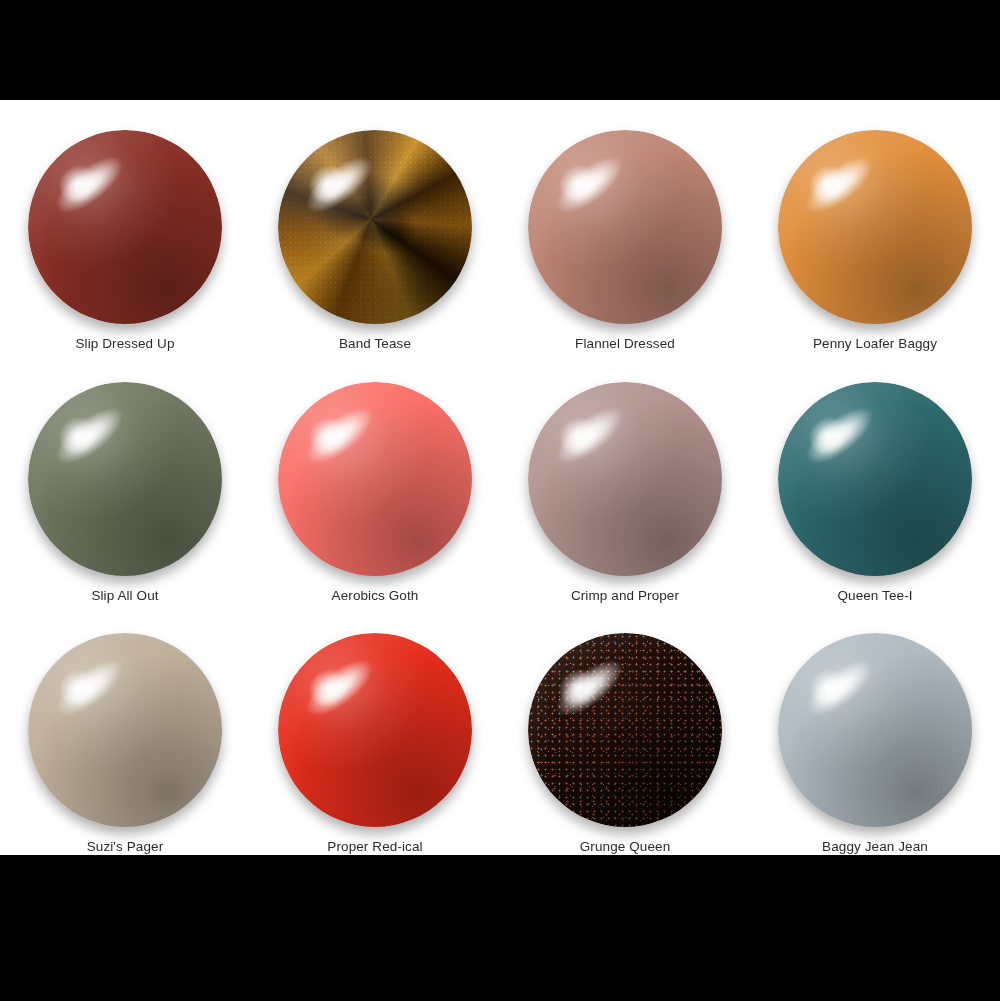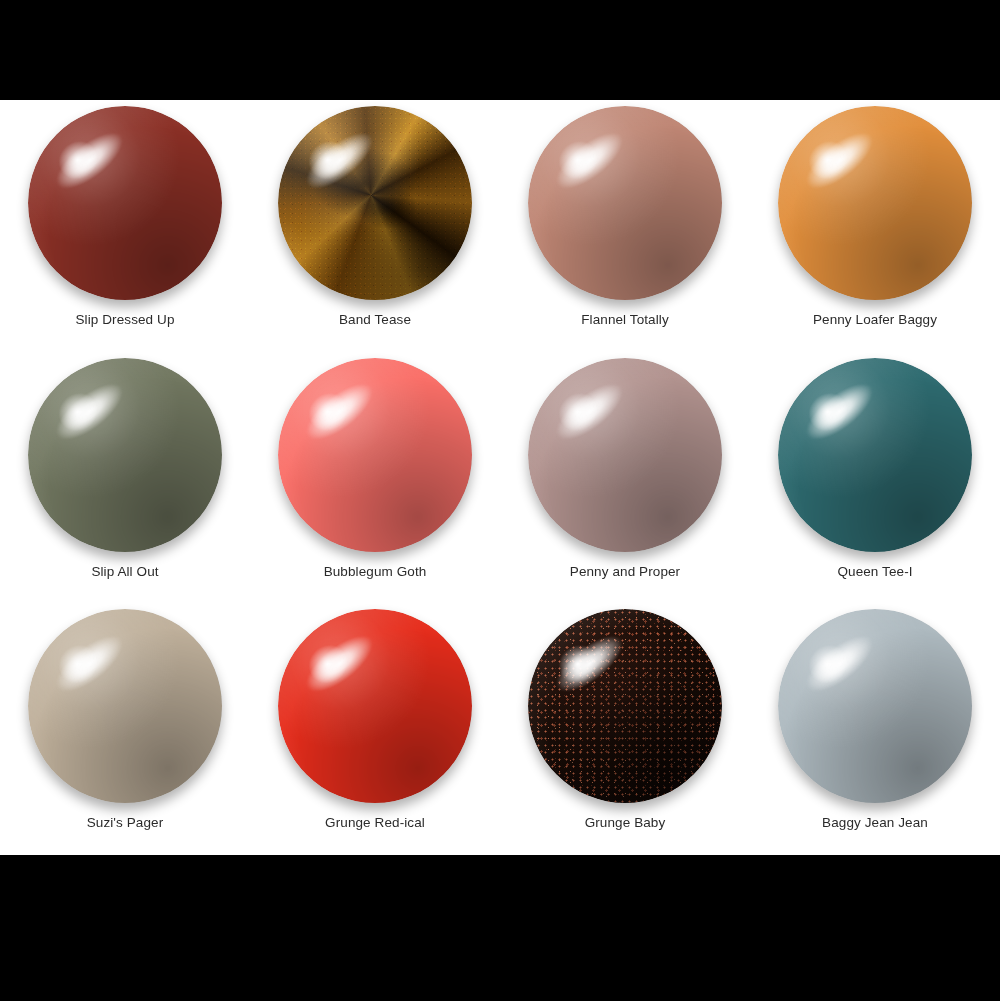--- a/index.html
+++ b/index.html
@@ -52,21 +52,21 @@
     grid-template-columns: repeat(4, 1fr);
     grid-template-rows: repeat(3, 1fr);
   }
 
   .swatch-cell {
     position: relative;
     display: flex;
     flex-direction: column;
     align-items: center;
     justify-content: flex-start;
-    padding-top: 6px;
+    padding-top: 30px;
     box-sizing: border-box;
   }
 
   
   .dome-wrap {
     position: relative;
     width: 194px;
     height: 194px;
   }
   .dome {
@@ -242,21 +242,21 @@
         <div class="swatch-cell">
           <div class="dome-wrap">
             <div class="dome finish-creme">
               <div class="base" style="background: rgb(191, 134, 116);"></div>
               <div class="shade"></div>
               <div class="rim"></div>
               <div class="gloss"></div>
               <div class="gloss2"></div>
             </div>
           </div>
-          <div class="swatch-label">Flannel Totally</div>
+          <div class="swatch-label">Flannel Dressed</div>
         </div>
         <div class="swatch-cell">
           <div class="dome-wrap">
             <div class="dome finish-creme">
               <div class="base" style="background: rgb(226, 143, 60);"></div>
               <div class="shade"></div>
               <div class="rim"></div>
               <div class="gloss"></div>
               <div class="gloss2"></div>
             </div>
@@ -278,33 +278,33 @@
         <div class="swatch-cell">
           <div class="dome-wrap">
             <div class="dome finish-creme">
               <div class="base" style="background: rgb(250, 111, 104);"></div>
               <div class="shade"></div>
               <div class="rim"></div>
               <div class="gloss"></div>
               <div class="gloss2"></div>
             </div>
           </div>
-          <div class="swatch-label">Bubblegum Goth</div>
+          <div class="swatch-label">Aerobics Goth</div>
         </div>
         <div class="swatch-cell">
           <div class="dome-wrap">
             <div class="dome finish-creme">
               <div class="base" style="background: rgb(178, 147, 143);"></div>
               <div class="shade"></div>
               <div class="rim"></div>
               <div class="gloss"></div>
               <div class="gloss2"></div>
             </div>
           </div>
-          <div class="swatch-label">Penny and Proper</div>
+          <div class="swatch-label">Crimp and Proper</div>
         </div>
         <div class="swatch-cell">
           <div class="dome-wrap">
             <div class="dome finish-creme">
               <div class="base" style="background: rgb(46, 107, 112);"></div>
               <div class="shade"></div>
               <div class="rim"></div>
               <div class="gloss"></div>
               <div class="gloss2"></div>
             </div>
@@ -326,34 +326,34 @@
         <div class="swatch-cell">
           <div class="dome-wrap">
             <div class="dome finish-creme">
               <div class="base" style="background: rgb(230, 45, 28);"></div>
               <div class="shade"></div>
               <div class="rim"></div>
               <div class="gloss"></div>
               <div class="gloss2"></div>
             </div>
           </div>
-          <div class="swatch-label">Grunge Red-ical</div>
+          <div class="swatch-label">Proper Red-ical</div>
         </div>
         <div class="swatch-cell">
           <div class="dome-wrap">
             <div class="dome finish-glitter">
               <div class="base"></div>
               <div class="grain"></div>
               <div class="shade"></div>
               <div class="rim"></div>
               <div class="gloss"></div>
               <div class="gloss2"></div>
             </div>
           </div>
-          <div class="swatch-label">Grunge Baby</div>
+          <div class="swatch-label">Grunge Queen</div>
         </div>
         <div class="swatch-cell">
           <div class="dome-wrap">
             <div class="dome finish-creme">
               <div class="base" style="background: rgb(174, 186, 192);"></div>
               <div class="shade"></div>
               <div class="rim"></div>
               <div class="gloss"></div>
               <div class="gloss2"></div>
             </div>

